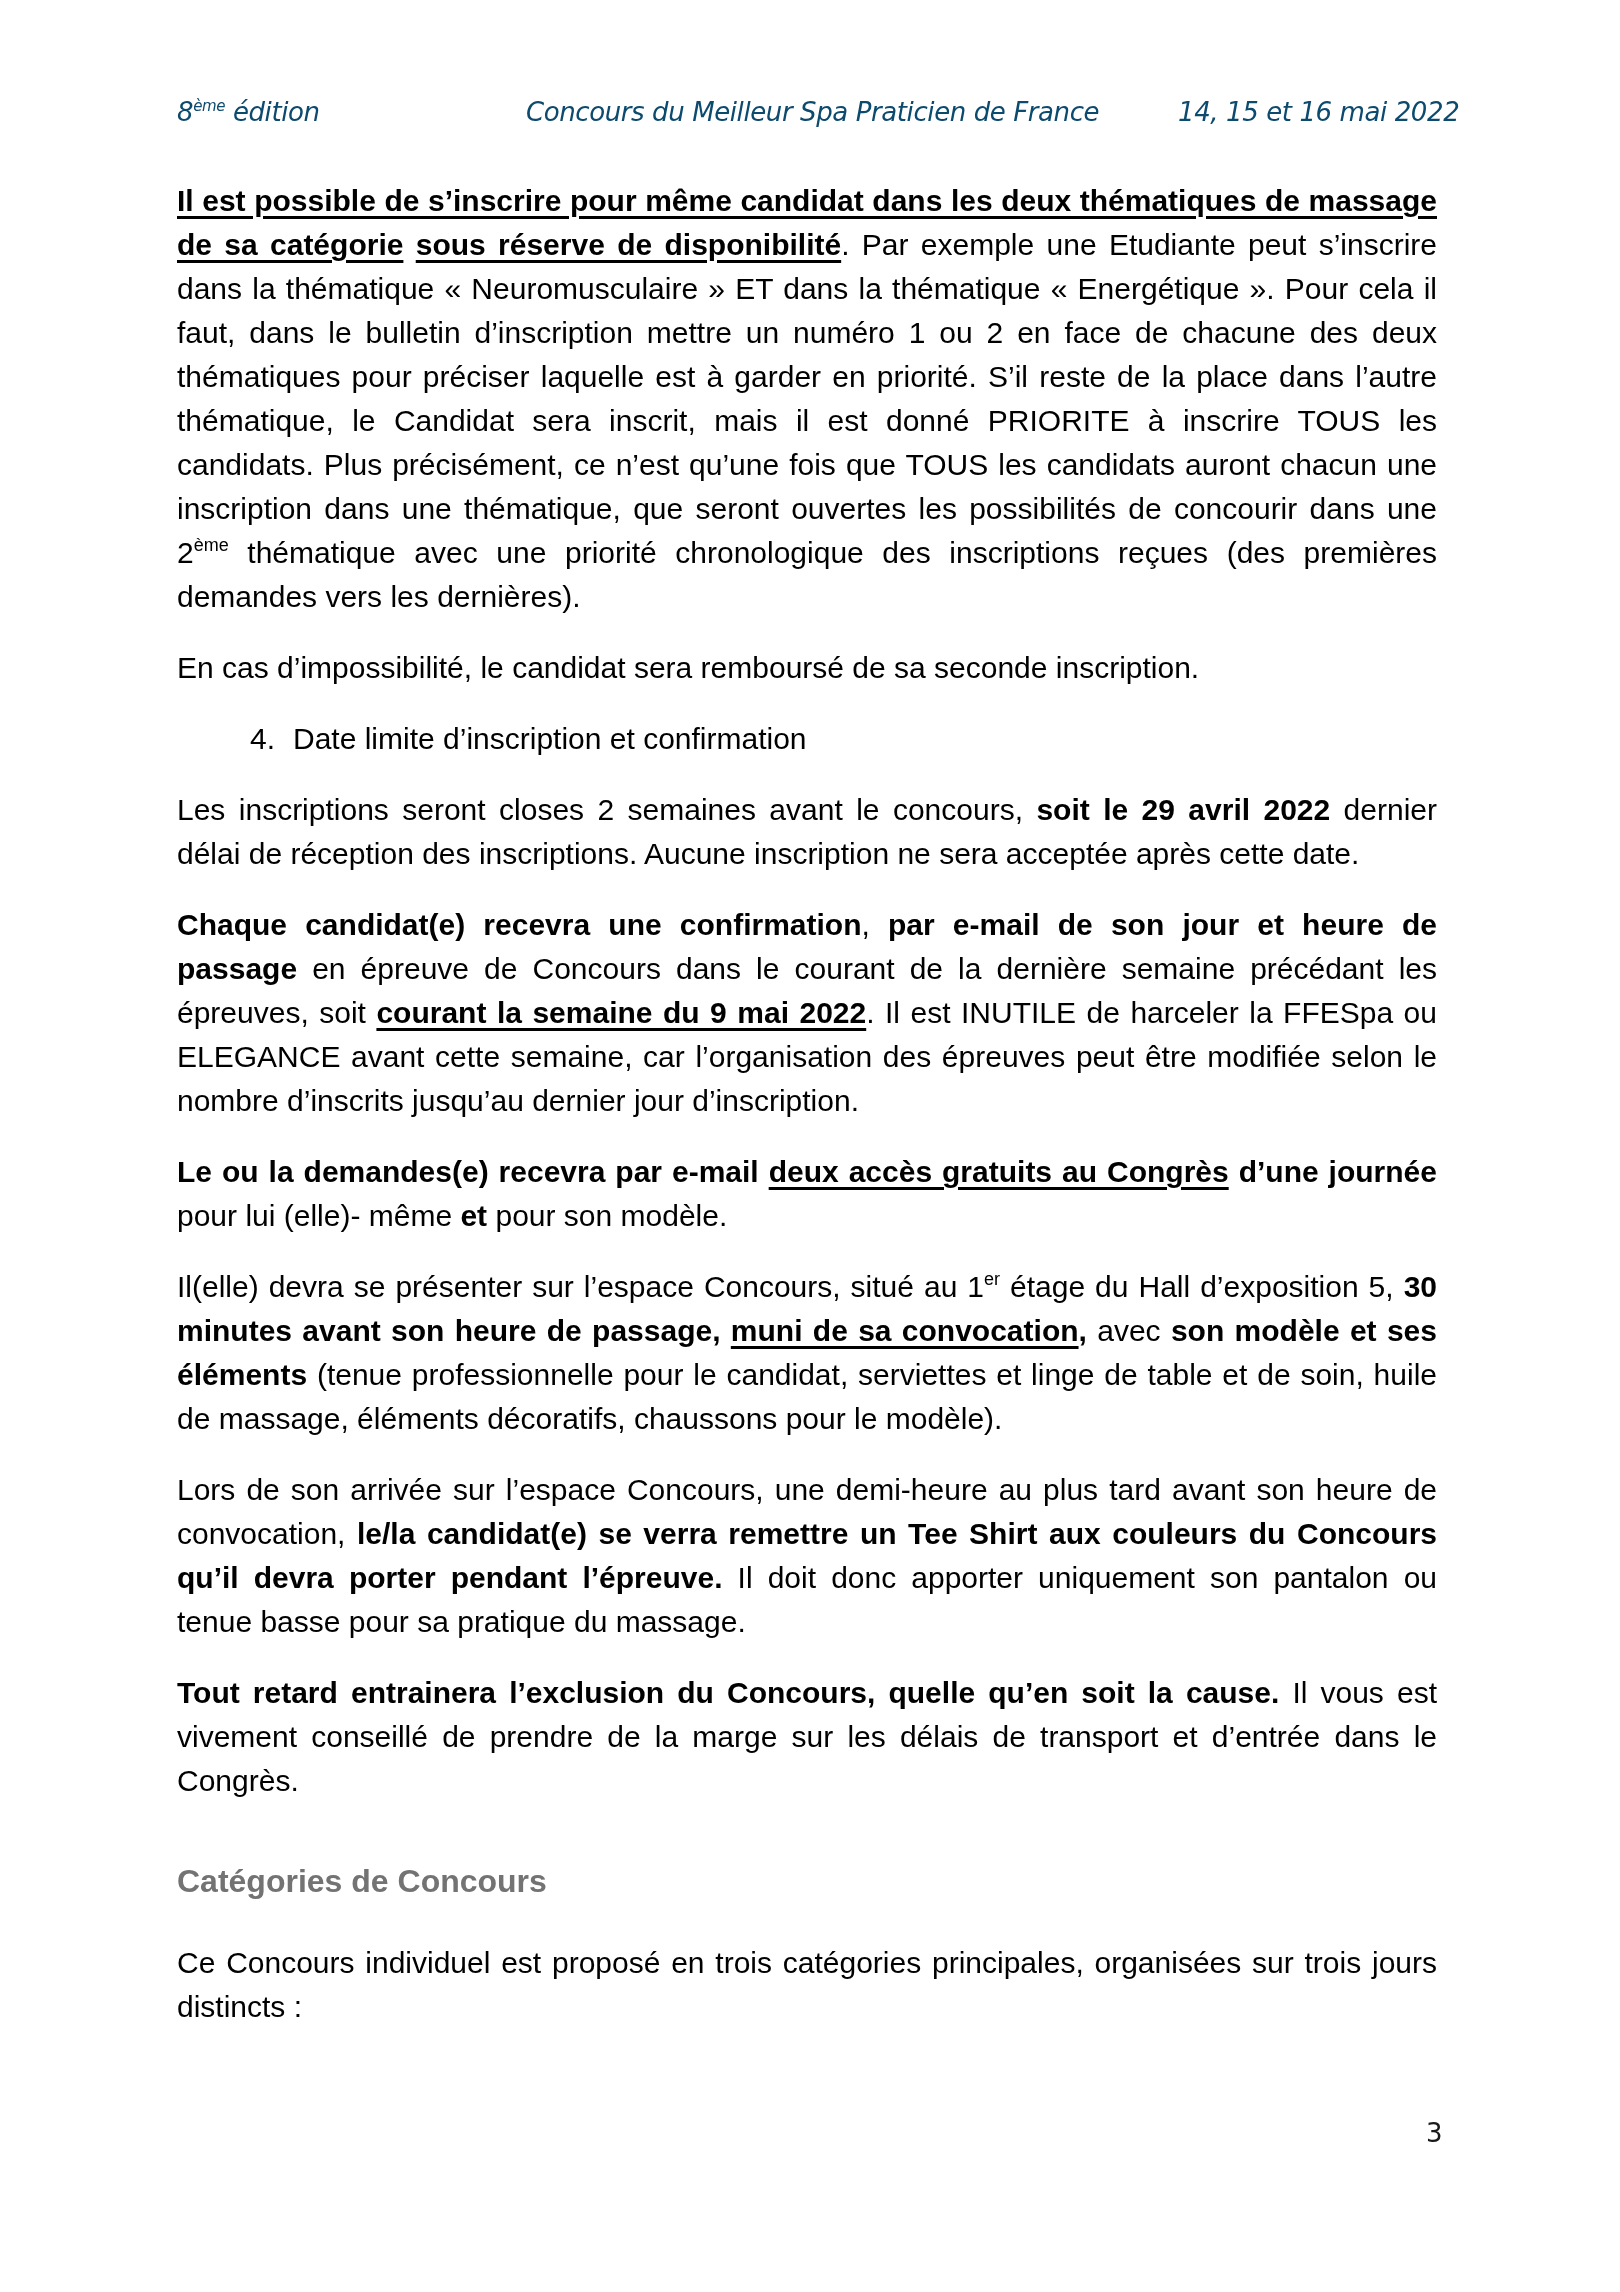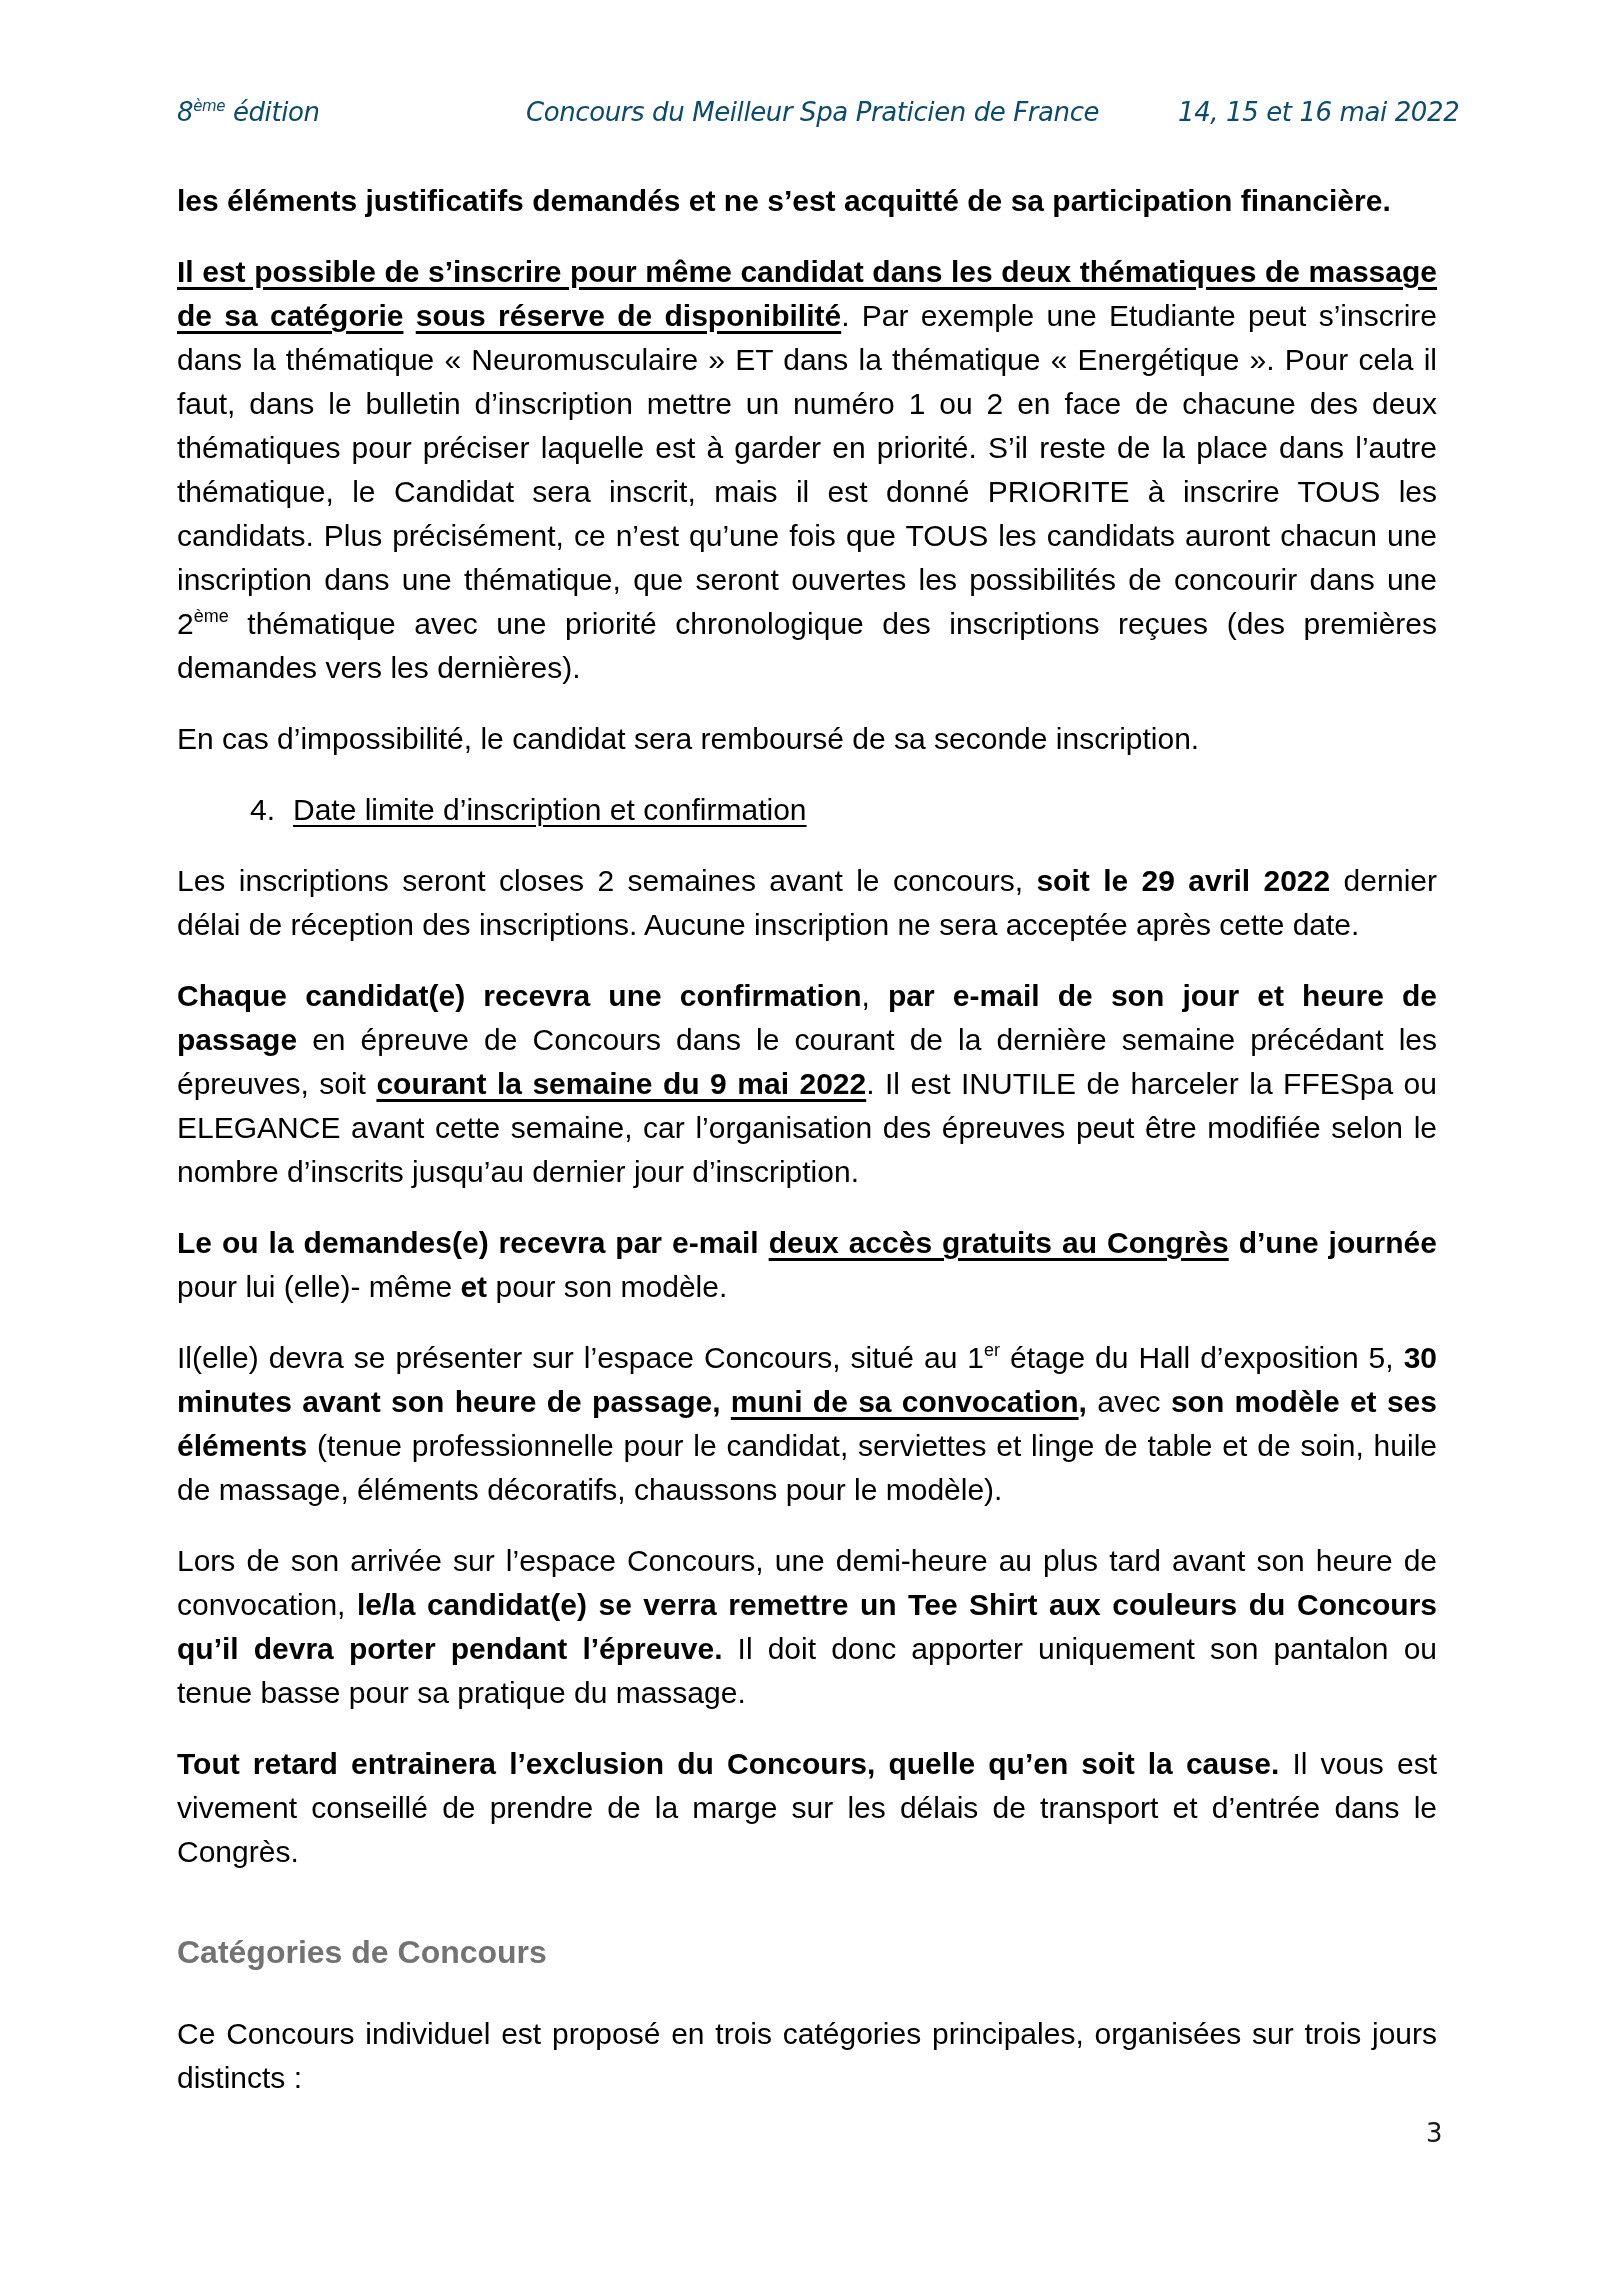--- a/index.html
+++ b/index.html
@@ -14,38 +14,37 @@
 
   .body { position: absolute; left: 177px; top: 179px; width: 1260px; font-family: "Liberation Sans", sans-serif; font-size: 30px; line-height: 44px; }
   .p { margin: 0 0 27px 0; text-align: justify; text-justify: inter-word; }
   .p.left { text-align: left; }
   .b { font-weight: bold; }
   .u { text-decoration: underline; text-decoration-thickness: 2.7px; text-underline-offset: 4.5px; }
   .p sup { font-size: 18px; vertical-align: 12.5px; line-height: 0; }
 
   .list-item { margin: 0 0 27px 0; padding-left: 0; display: flex; }
   .list-num { width: 116px; text-align: right; padding-right: 18px; box-sizing: border-box; }
-  .list-label { text-decoration: underline; text-decoration-thickness: 1.8px; text-underline-offset: 4.5px; }
+  .list-label { text-decoration-thickness: 1.8px; text-underline-offset: 4.5px; }
 
   .section-heading { font-family: "Liberation Sans", sans-serif; font-weight: bold; font-size: 32px; color: #737373; margin: 56px 0 38px 0; line-height: 44px; }
 
   .page-number { position: absolute; left: 1426px; top: 2118px; font-family: "DejaVu Sans", sans-serif; font-size: 26px; color: #1a1a1a; }
 </style>
 </head>
 <body>
 
 <div class="page">
 
   <div class="hdr hdr-left"><span>8</span><sup>ème</sup><span> édition</span></div>
   <div class="hdr hdr-center">Concours du Meilleur Spa Praticien de France</div>
   <div class="hdr hdr-right">14, 15 et 16 mai 2022</div>
 
   <div class="body">
 
-    <p class="p b">les éléments justificatifs demandés et ne s’est acquitté de sa participation financière.</p>
 
     <p class="p"><span class="b u">Il est possible de s’inscrire pour même candidat dans les deux thématiques de massage de sa catégorie</span><span> </span><span class="b u">sous réserve de disponibilité</span><span>. Par exemple une Etudiante peut s’inscrire dans la thématique « Neuromusculaire » ET dans la thématique « Energétique ». Pour cela il faut, dans le bulletin d’inscription mettre un numéro 1 ou 2 en face de chacune des deux thématiques pour préciser laquelle est à garder en priorité. S’il reste de la place dans l’autre thématique, le Candidat sera inscrit, mais il est donné PRIORITE à inscrire TOUS les candidats. Plus précisément, ce n’est qu’une fois que TOUS les candidats auront chacun une inscription dans une thématique, que seront ouvertes les possibilités de concourir dans une 2</span><sup>ème</sup><span> thématique avec une priorité chronologique des inscriptions reçues (des premières demandes vers les dernières).</span></p>
 
     <p class="p left">En cas d’impossibilité, le candidat sera remboursé de sa seconde inscription.</p>
 
     <div class="list-item">
       <span class="list-num">4.</span>
       <span class="list-label">Date limite d’inscription et confirmation</span>
     </div>
 

